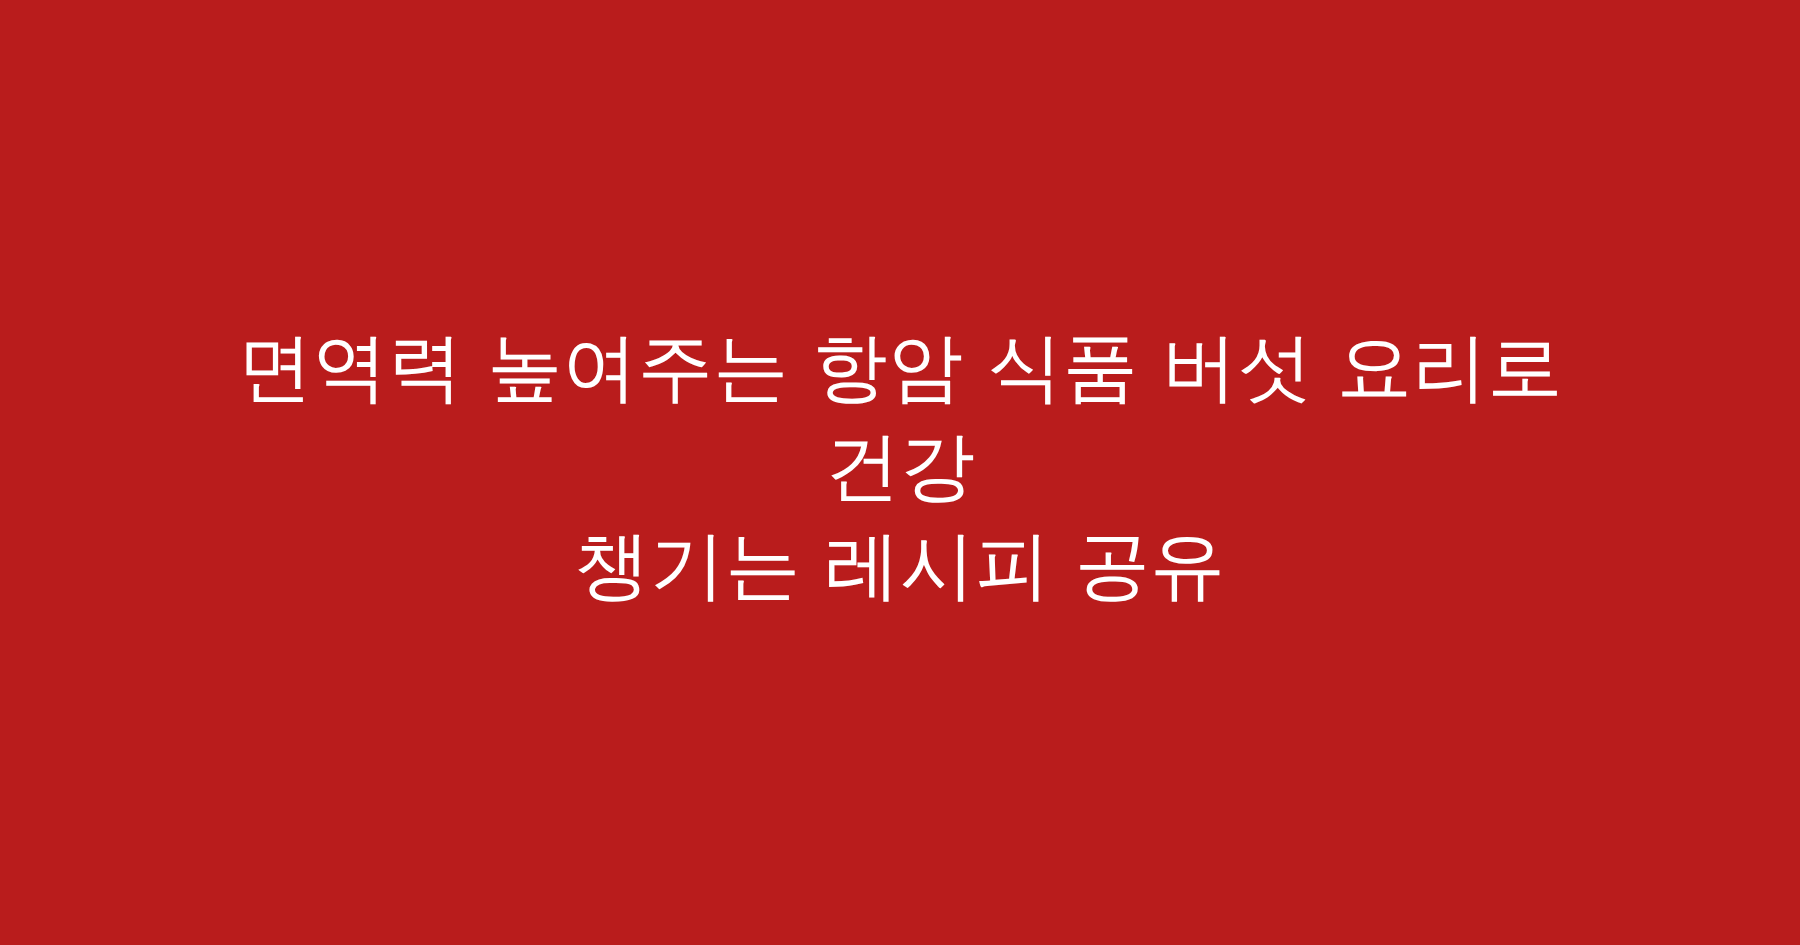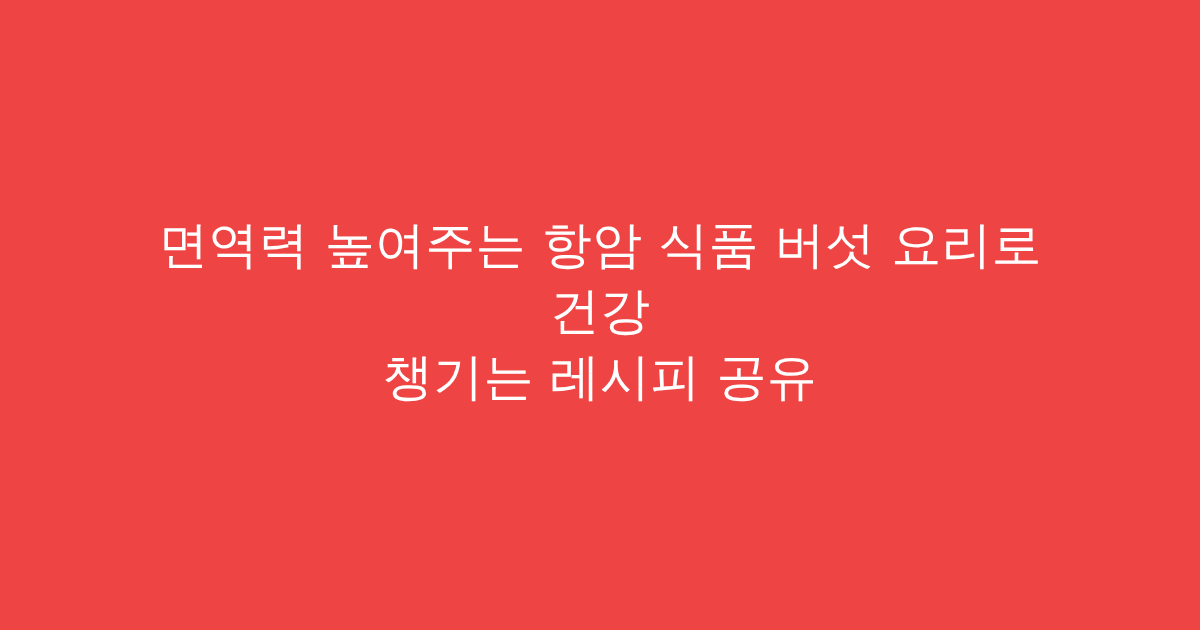--- a/index.html
+++ b/index.html
@@ -43,21 +43,21 @@
     letter-spacing: 0.2px;
     color: #ffffff;
     text-align: center;
     white-space: pre-line;
     word-break: keep-all;
   }
 </style>
 </head>
 <body>
 
-<div id="card" style="background-color: #ef4444;">
+<div id="card" style="background-color: #b91c1c;">
 
   <div id="headline-block">
 
     <h1 id="headline" style="color: rgb(255, 255, 255); font-size: 50px; line-height: 66px;">면역력 높여주는 항암 식품 버섯 요리로 건강
 챙기는 레시피 공유</h1>
 
   </div>
 
 </div>
 

